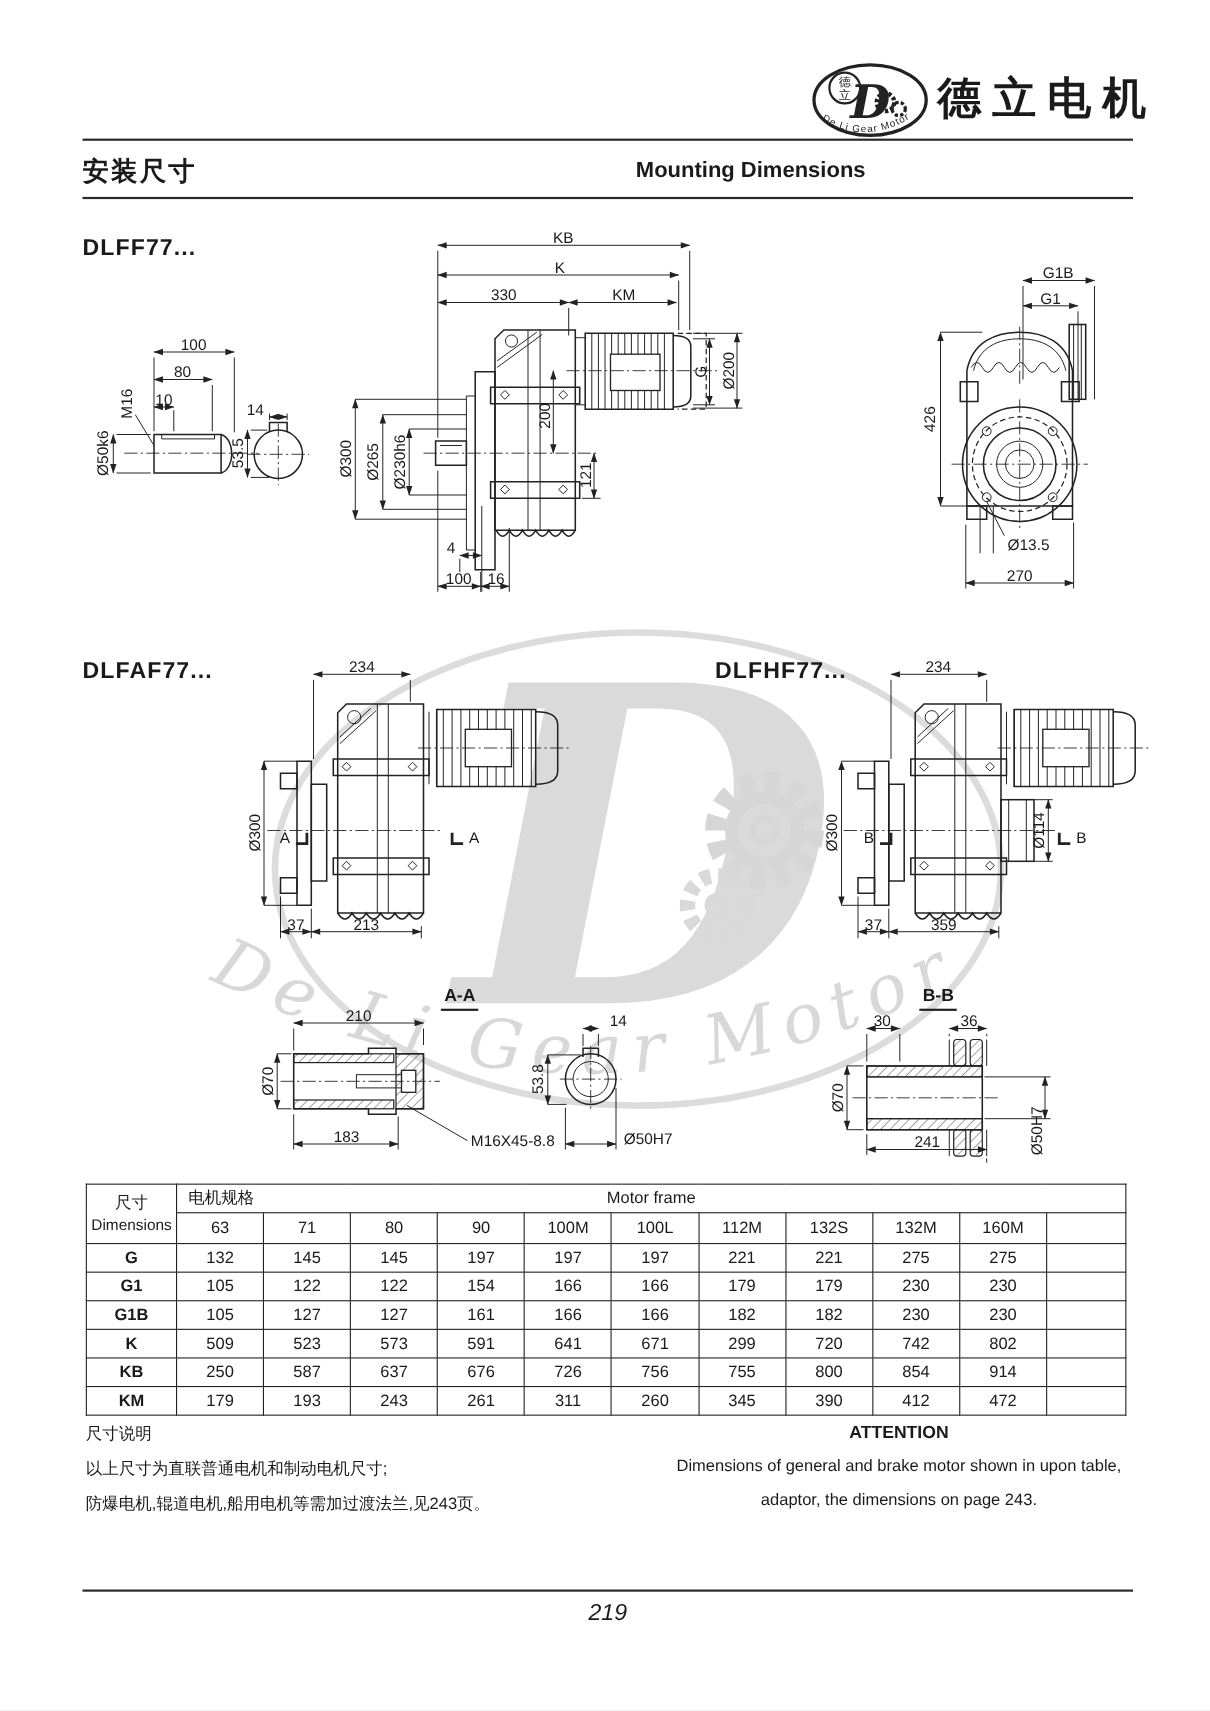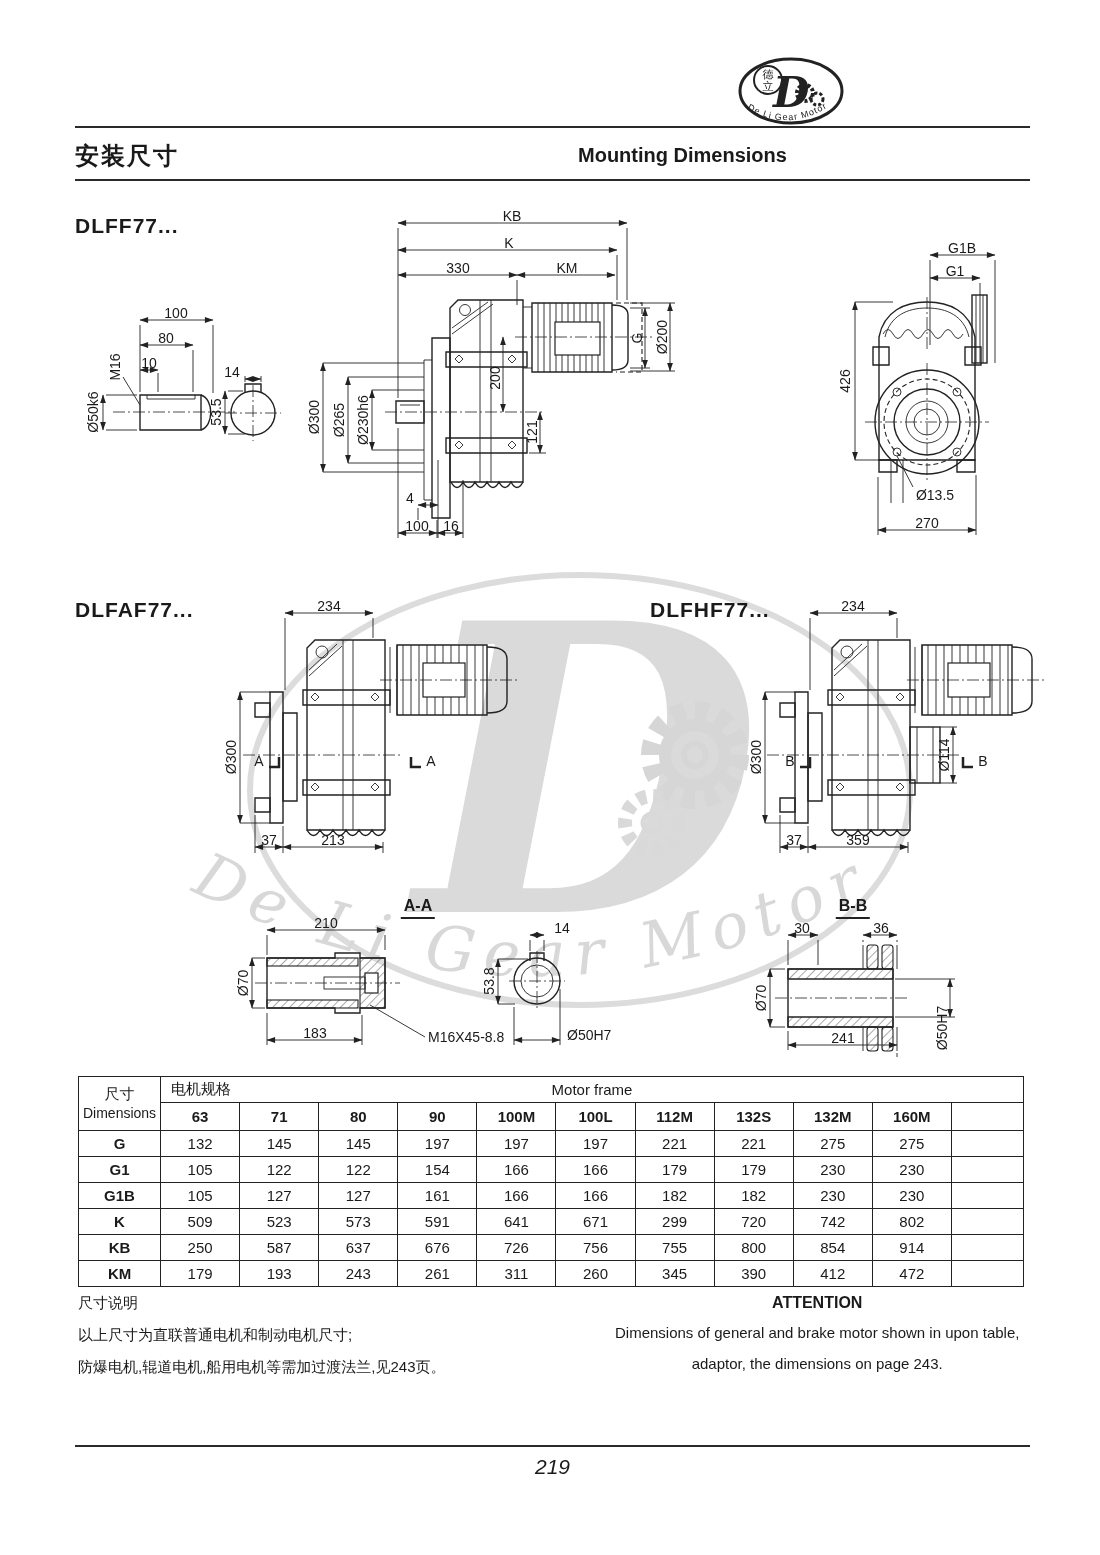--- a/index.html
+++ b/index.html
@@ -35,21 +35,21 @@
   .wf  { fill:#fff; stroke:#222; stroke-width:1.2; }
   .ht  { fill:url(#hatch); stroke:#222; stroke-width:1.1; }
   
   .wm { position:absolute; left:150px; top:560px; z-index:0; }
   
   .dimtable { position:absolute; left:78px; top:1076px; z-index:2;
               border-collapse:collapse; table-layout:fixed; width:946px; }
   .dimtable td, .dimtable th { border:1.3px solid #222; text-align:center; font-size:15px;
               font-weight:normal; padding:0; height:25px; overflow:hidden; }
   .dimtable th.rowname { font-weight:bold; }
-  .dimtable .frames th { font-weight:bold; height:27px; }
+  .dimtable .frames th { font-weight:normal; height:27px; }
   .speccell { position:relative; text-align:center; }
   .speccell .left-tag { position:absolute; left:10px; top:3px; font-size:15px; }
   .dimcell  { font-size:15px; line-height:1.35; }
   .dimcell .en { font-size:14px; }
   
   .notes-cn { position:absolute; left:78px; top:1294px; font-size:15px; z-index:2; }
   .notes-cn div { margin-bottom:13px; }
   .notes-en { position:absolute; left:615px; top:1294px; font-size:15px; z-index:2; }
   .notes-en .att { font-weight:bold; font-size:16px; margin-bottom:12px; }
   .notes-en div { margin-bottom:14px;text-align:center; }
@@ -98,20 +98,21 @@
       <text x="31" y="35" font-size="11" text-anchor="middle" fill="#222">立</text>
       <text x="36" y="52" font-size="42" font-weight="bold" font-style="italic" font-family="DejaVu Serif, serif" fill="#222">D</text>
       <circle cx="68" cy="38" r="8" fill="none" stroke="#222" stroke-width="4" stroke-dasharray="3 2"></circle>
       <circle cx="80" cy="44" r="6" fill="none" stroke="#222" stroke-width="3" stroke-dasharray="3 2"></circle>
       <path id="logoarc" d="M10,54 Q54,80 100,46" fill="none"></path>
       <text font-size="9" fill="#222" letter-spacing="1">
         <textPath href="#logoarc">De Li Gear Motor</textPath>
       </text>
     </svg>
   </div>
+  <div class="brand-cn" style="z-index:2">德立电机</div>
   <div class="rule" style="left:75px;top:126px;width:955px;height:2px"></div>
   <div class="title-cn">安装尺寸</div>
   <div class="title-en">Mounting Dimensions</div>
   <div class="rule" style="left:75px;top:179px;width:955px;height:1.5px"></div>
 
   <div class="model-label" style="left:75px;top:214px">DLFF77...</div>
   <div class="model-label" style="left:75px;top:598px;z-index:2">DLFAF77...</div>
   <div class="model-label" style="left:650px;top:598px;z-index:2">DLFHF77...</div>
 
   <div class="drawing" style="left:85px;top:295px;width:205px;height:215px">

